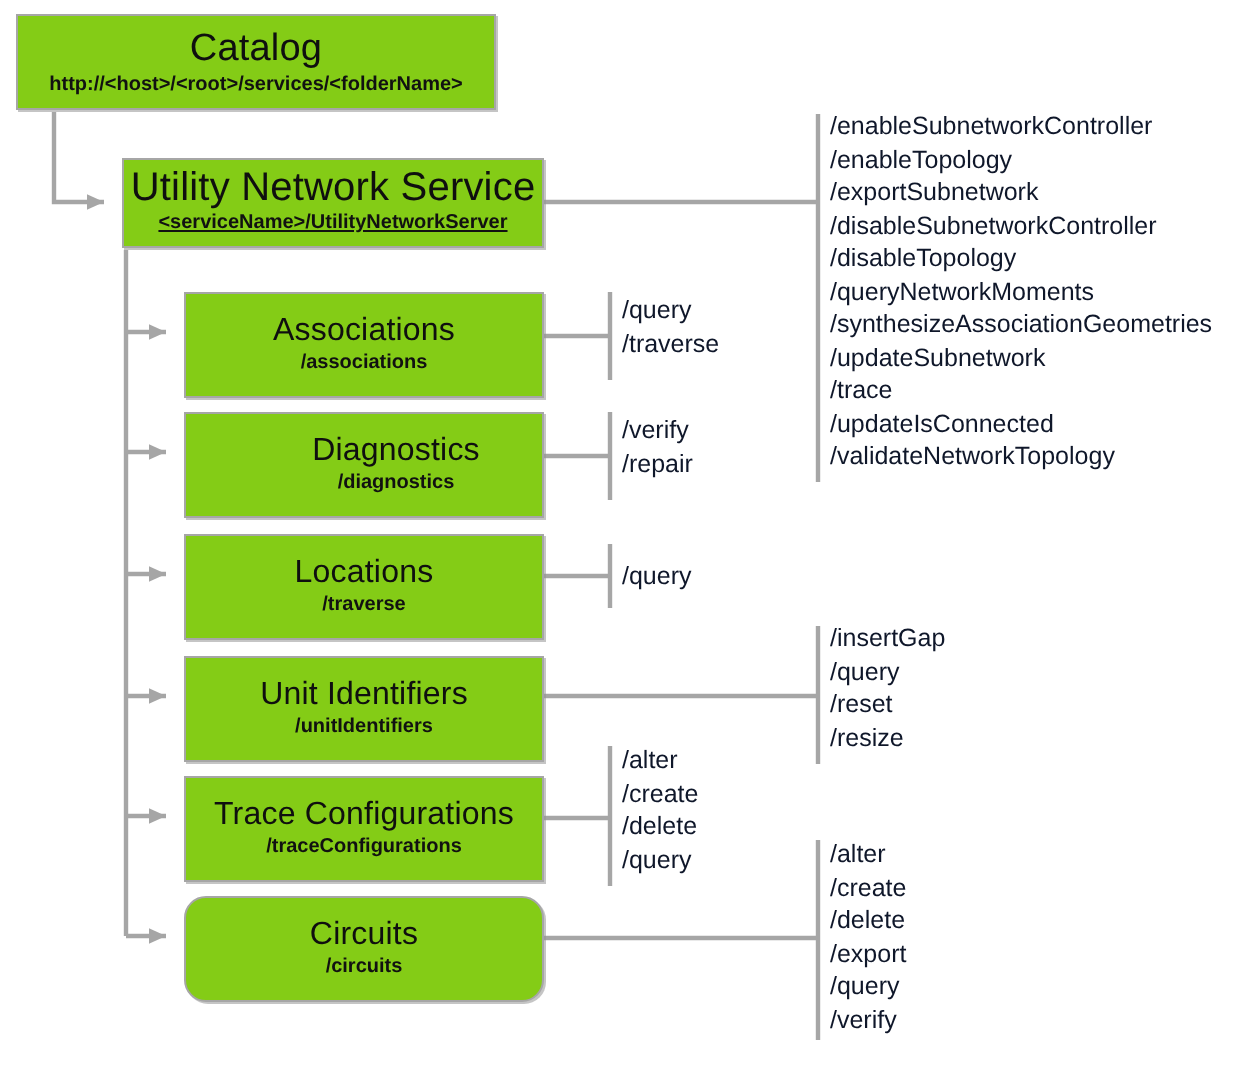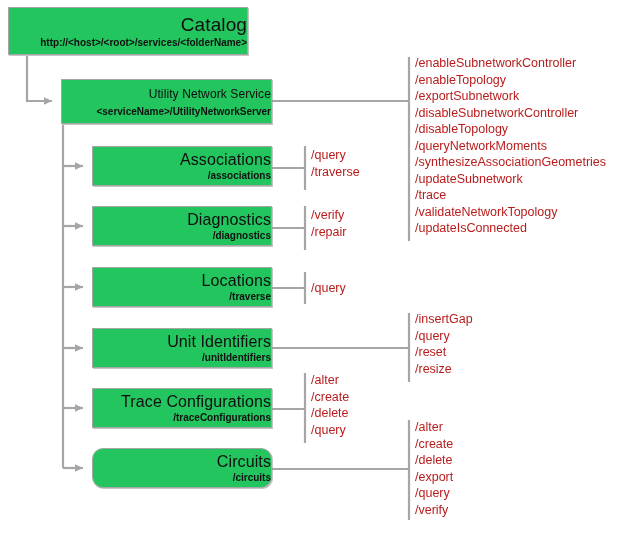--- a/index.html
+++ b/index.html
@@ -9,27 +9,27 @@
     background:#ffffff;
     font-family:"Liberation Sans", sans-serif;
     overflow:hidden;
     position:relative;
   }
   #diagram{
     position:absolute;left:0;top:0;width:626px;height:537px;
   }
   .node{
     position:absolute;
-    background:#22c55e;
+    background:#84cc16;
     border:1px solid #a6a6a6;
     box-sizing:border-box;
     box-shadow:1px 1px 0 0 rgba(150,150,150,0.55);
     display:flex;
     flex-direction:column;
-    align-items:flex-end;
+    align-items:center;
     justify-content:center;
     text-align:center;
     color:#1a1a1a;
   }
   .node .title{
     font-size:17px;
     line-height:19px;
     font-weight:400;
     letter-spacing:0.1px;
     color:#0f0f0f;
@@ -40,35 +40,35 @@
     line-height:13px;
     font-weight:700;
     color:#111111;
     white-space:nowrap;
     margin-top:1px;
   }
   #node-catalog{left:8px;top:7px;width:240px;height:48px;}
   #node-catalog .title{font-size:19px;line-height:21px;}
   #node-catalog .sub{font-size:10px;}
   #node-uns{left:61px;top:79px;width:211px;height:45px;}
-  #node-uns .title{font-size:12px;}
-  #node-uns .sub{font-size:10px;}
-  .child{left:92px;width:180px;height:40px;}
+  #node-uns .title{font-size:20px;}
+  #node-uns .sub{font-size:10px;text-decoration:underline;}
+  .child{left:92px;width:180px;height:53px;}
   #node-associations{top:146px;}
   #node-diagnostics{top:206px;padding-left:32px;}
   #node-locations{top:267px;}
   #node-unitidentifiers{top:328px;}
   #node-traceconfigurations{top:388px;}
   #node-circuits{top:448px;border-radius:11px;}
   .child .title{font-size:16px;line-height:18px;}
   .child .sub{font-size:10px;line-height:12px;}
 
   .oplist{
     position:absolute;
-    color:#b91c1c;
+    color:#0f172a;
     font-size:12.5px;
     line-height:16.5px;
     white-space:nowrap;
     font-family:"Liberation Sans", sans-serif;
   }
   .oplist div{white-space:nowrap;}
 
   #ops-uns{left:415px;top:55px;}
   #ops-associations{left:311px;top:147px;}
   #ops-diagnostics{left:311px;top:207px;}
@@ -168,22 +168,22 @@
   <div class="oplist" id="ops-uns">
       <div>/enableSubnetworkController</div>
       <div>/enableTopology</div>
       <div>/exportSubnetwork</div>
       <div>/disableSubnetworkController</div>
       <div>/disableTopology</div>
       <div>/queryNetworkMoments</div>
       <div>/synthesizeAssociationGeometries</div>
       <div>/updateSubnetwork</div>
       <div>/trace</div>
+      <div>/updateIsConnected</div>
       <div>/validateNetworkTopology</div>
-      <div>/updateIsConnected</div>
     </div>
   <div class="oplist" id="ops-associations">
       <div>/query</div>
       <div>/traverse</div>
     </div>
   <div class="oplist" id="ops-diagnostics">
       <div>/verify</div>
       <div>/repair</div>
     </div>
   <div class="oplist" id="ops-locations">

